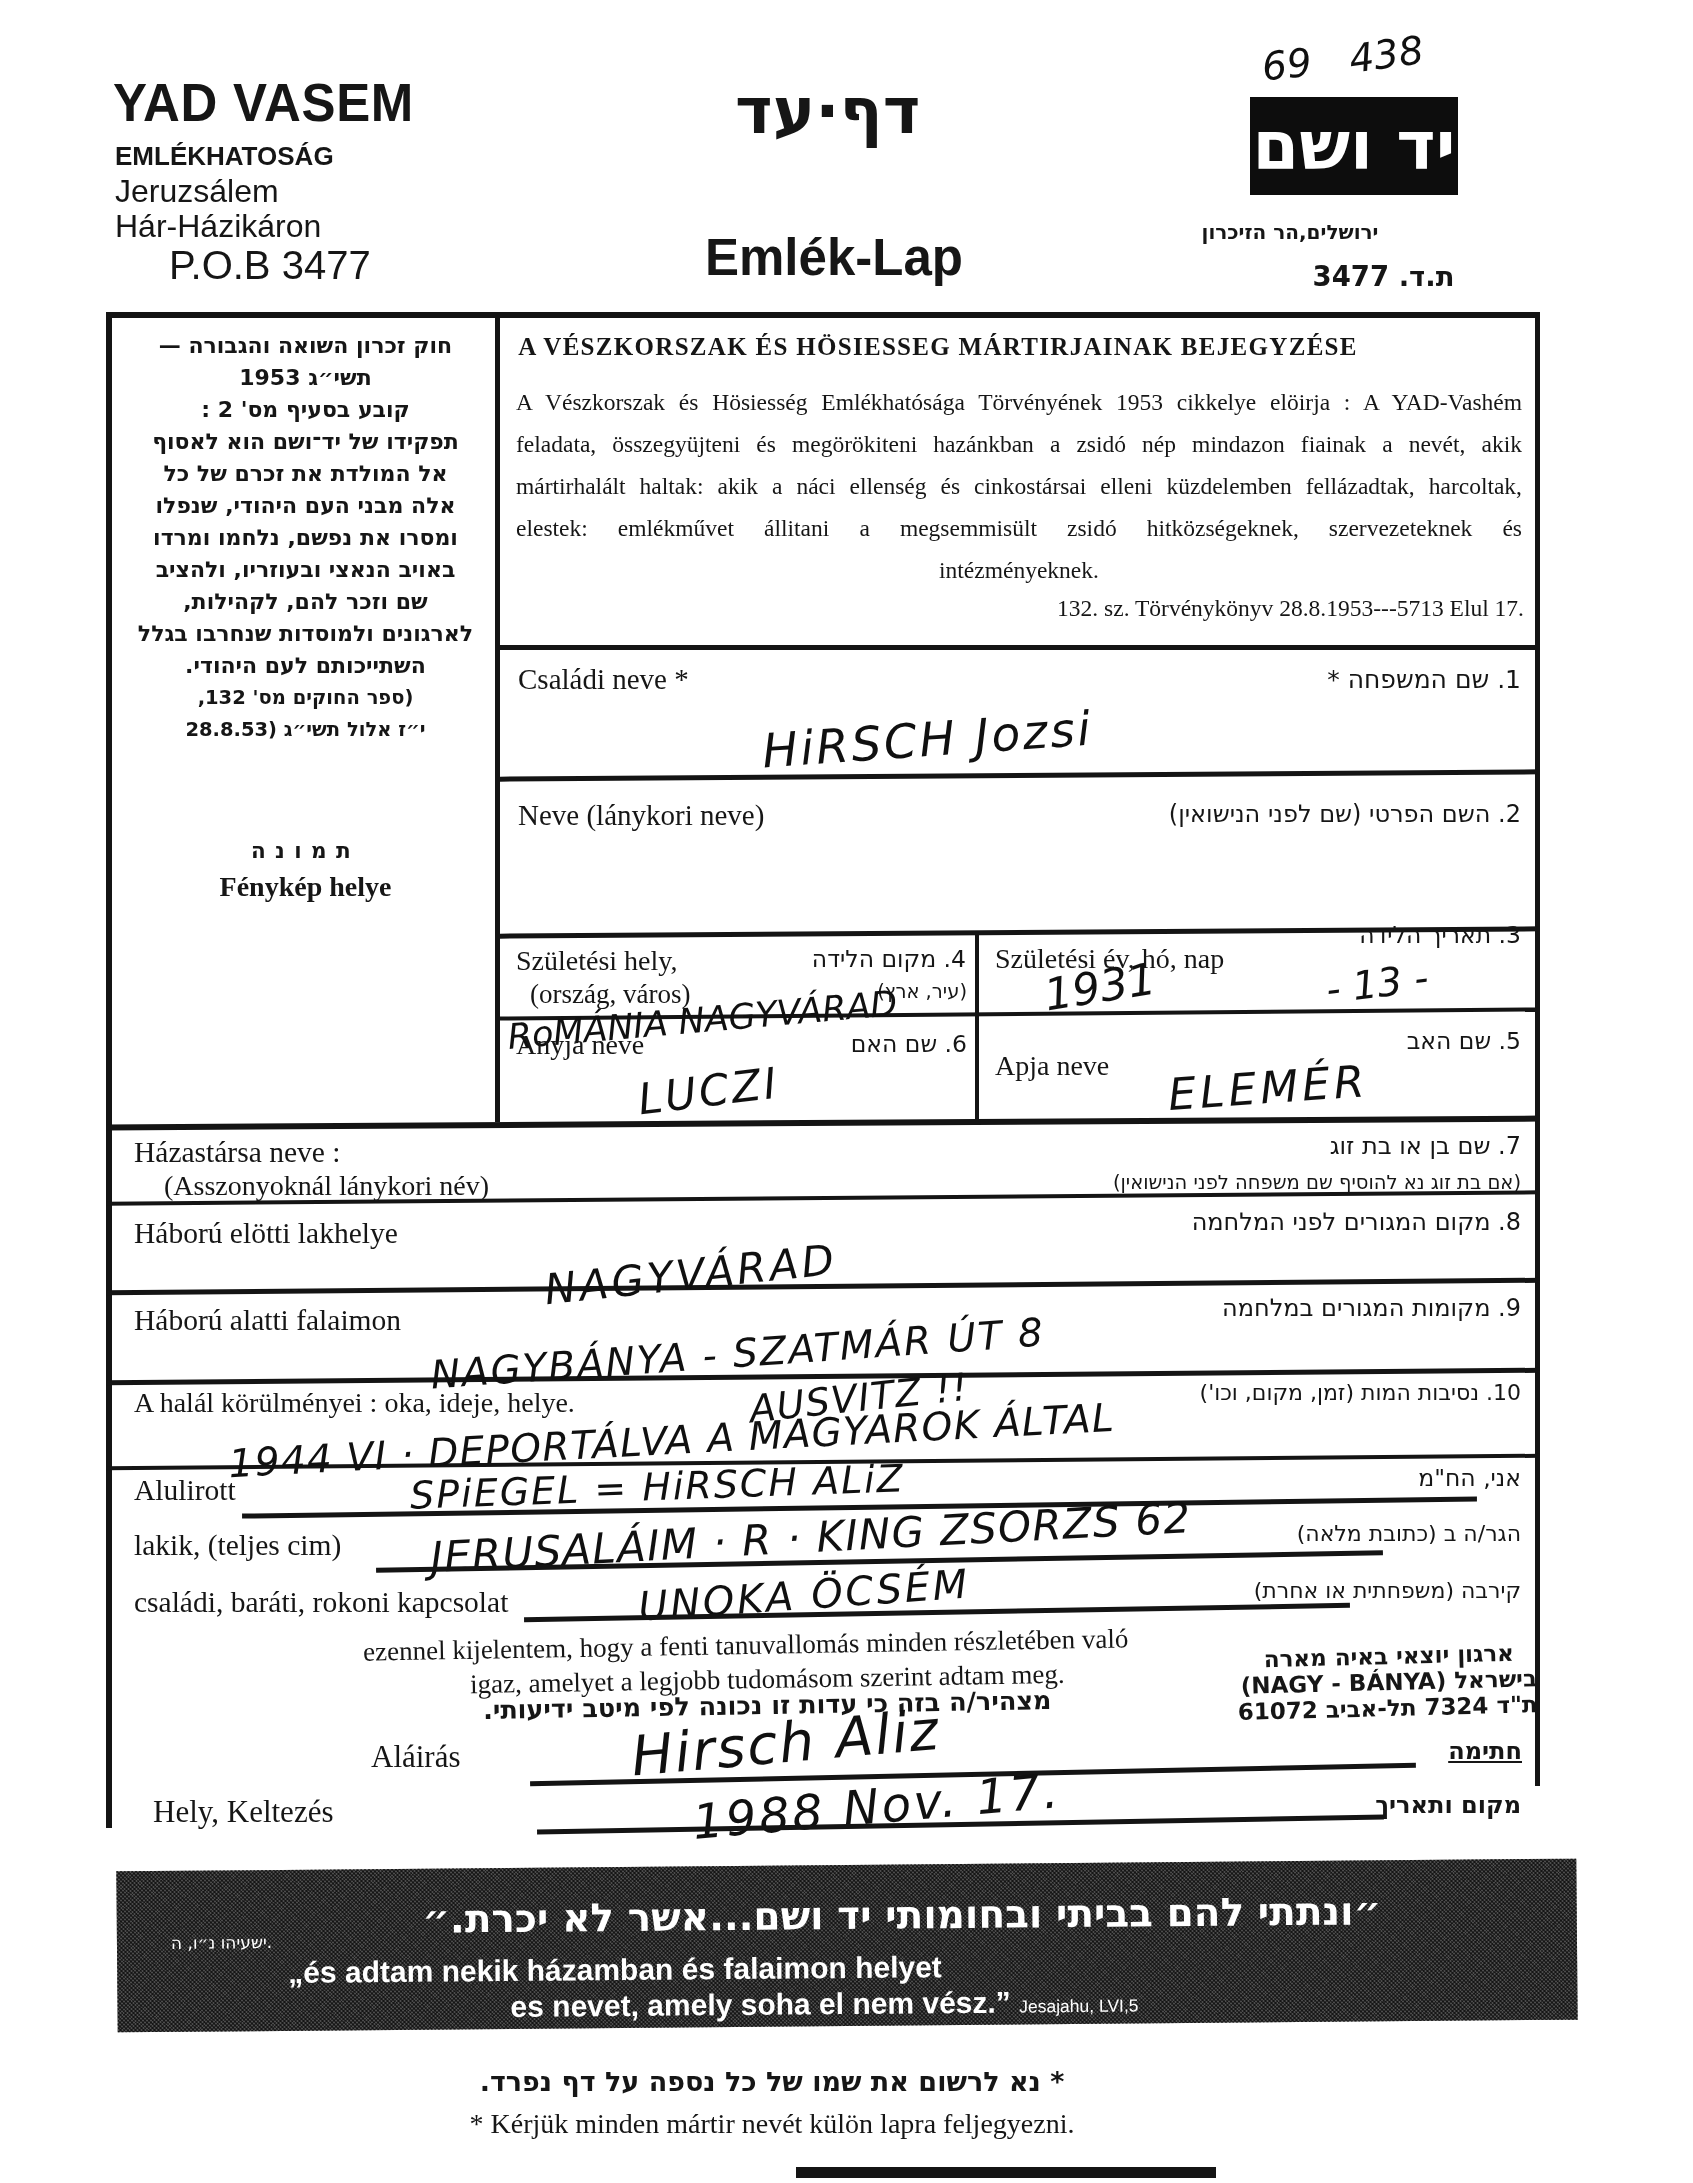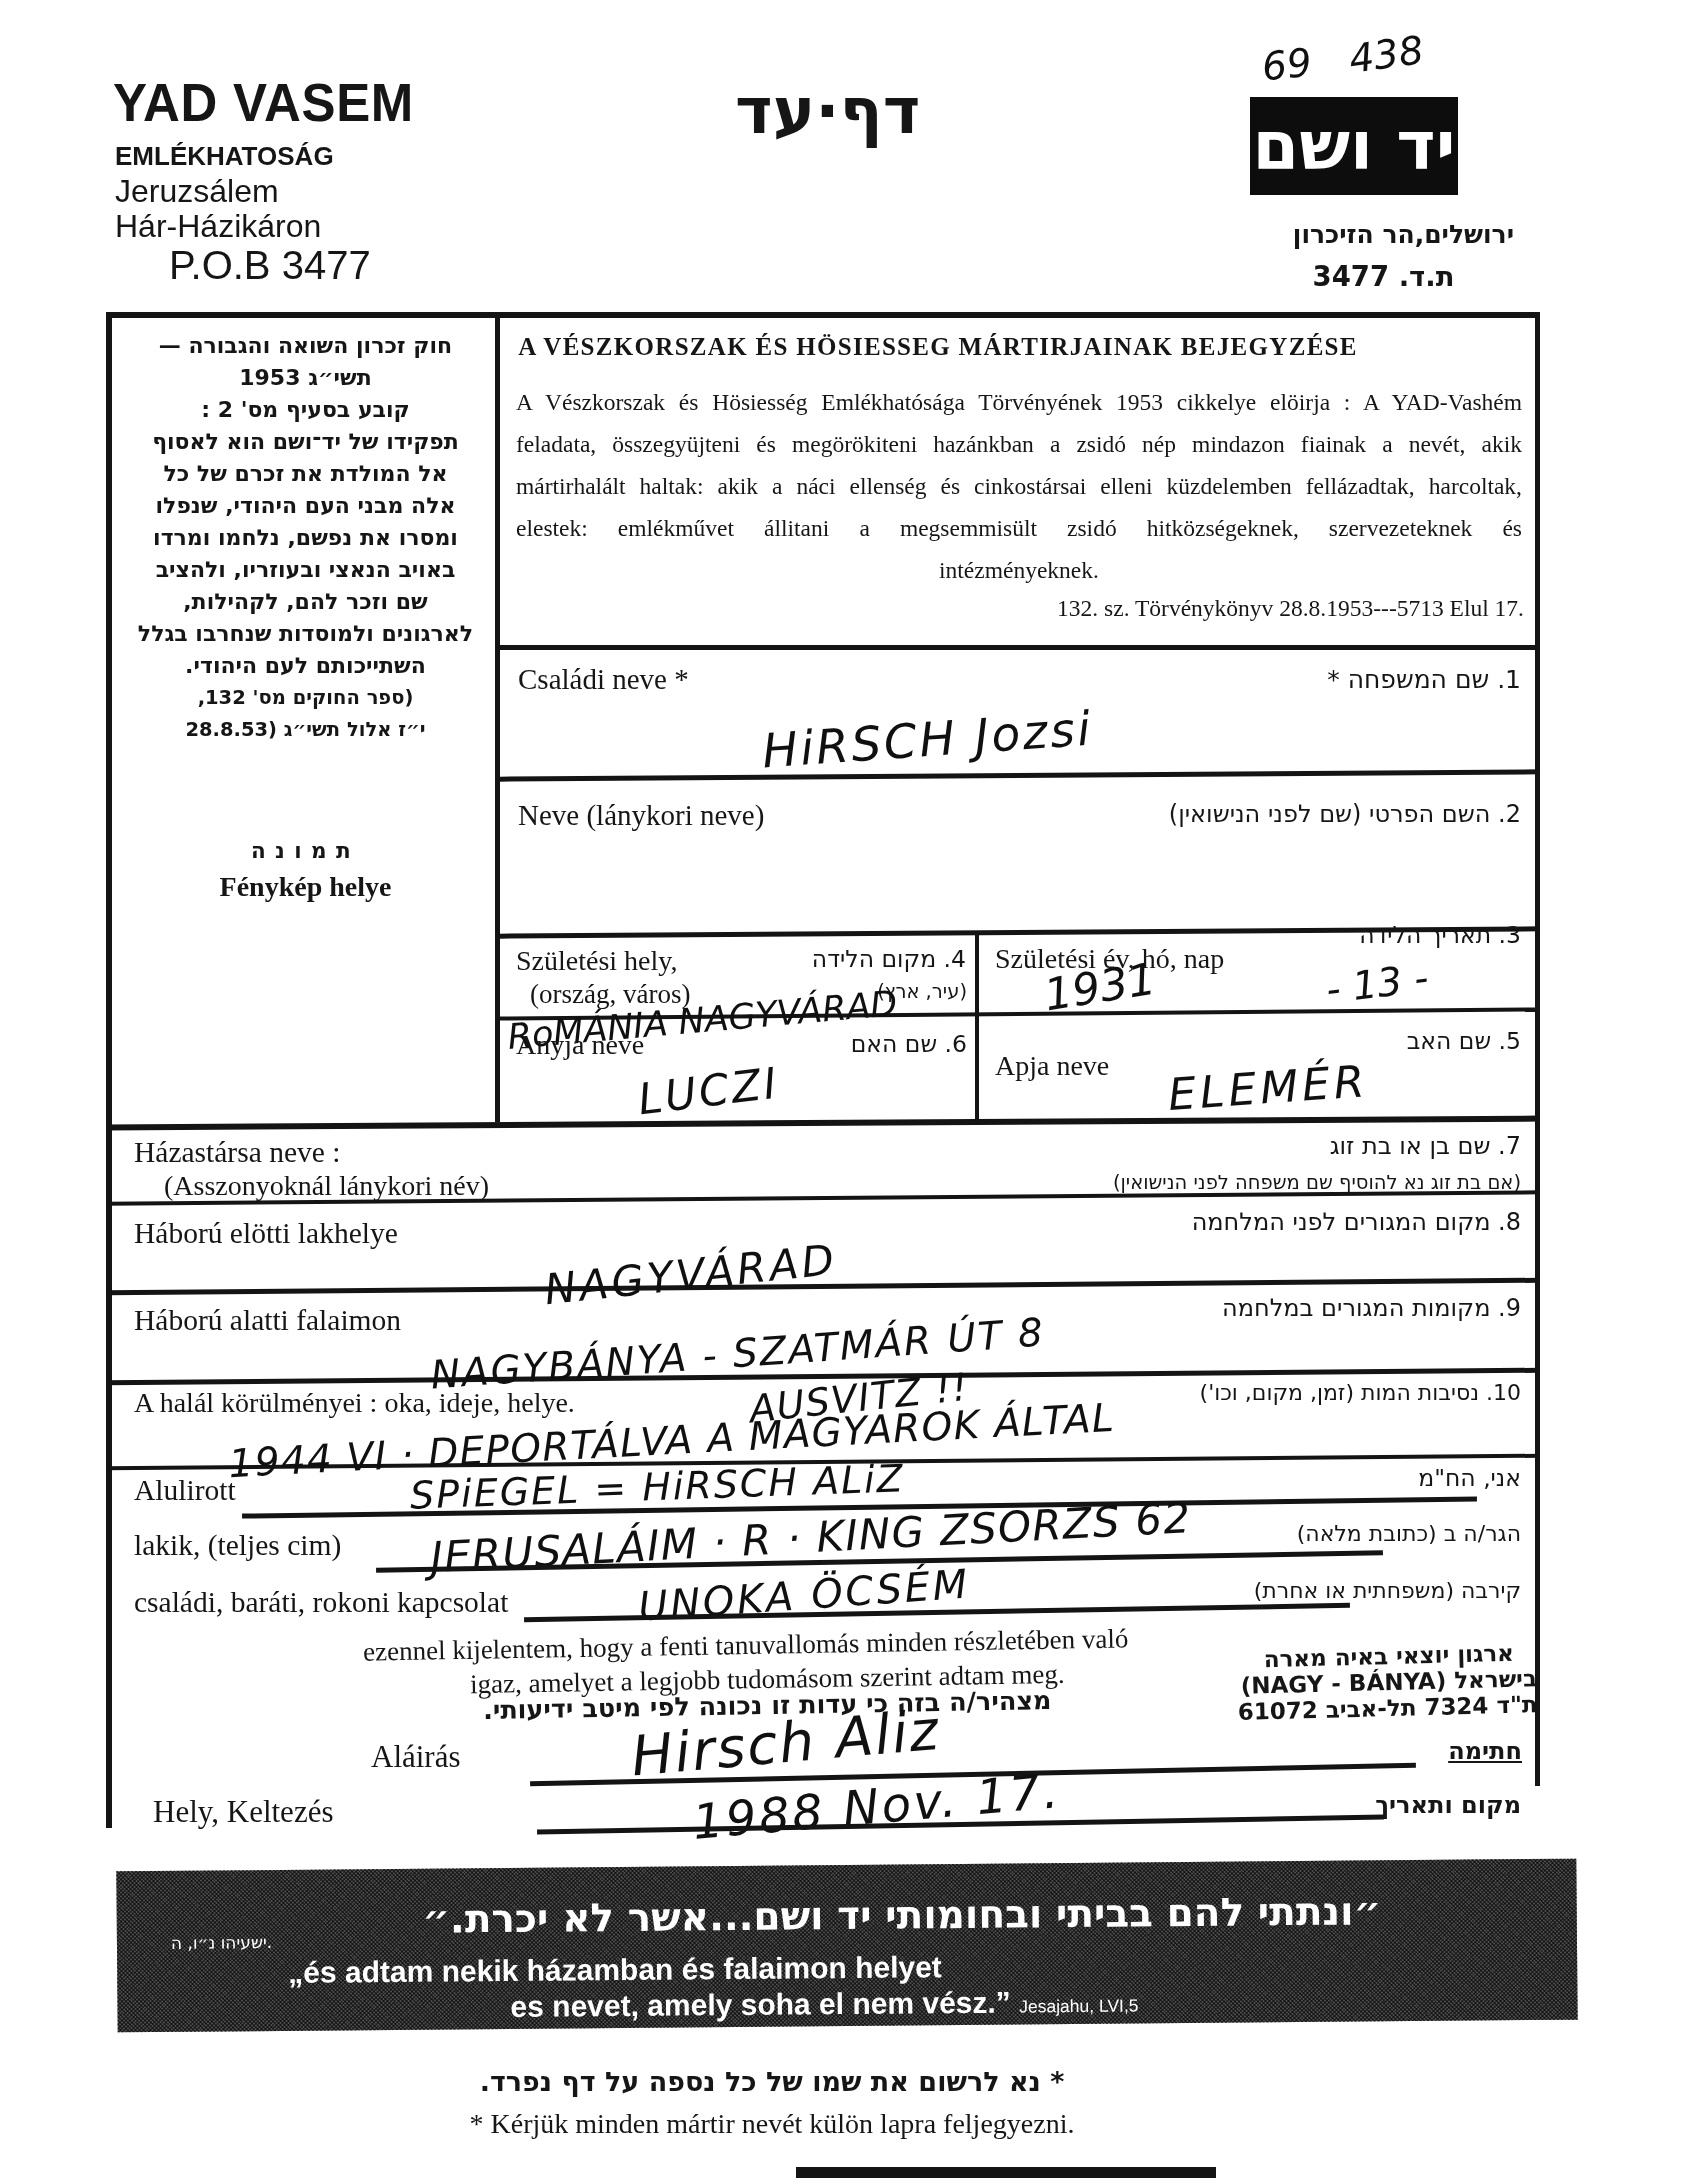--- a/index.html
+++ b/index.html
@@ -24,28 +24,29 @@
 
 <div id="page">
 
   <div class="abs sans nw" style="left:113px;top:73px;font-size:51px;font-weight:bold;letter-spacing:0.7px;transform:scaleY(1.05);">YAD VASEM</div>
   <div class="abs sans nw" style="left:115px;top:141px;font-size:26px;font-weight:bold;">EMLÉKHATOSÁG</div>
   <div class="abs sans nw" style="left:115px;top:173px;font-size:32px;">Jeruzsálem</div>
   <div class="abs sans nw" style="left:115px;top:208px;font-size:32px;">Hár-Házikáron</div>
   <div class="abs sans nw" style="left:125px;top:243px;font-size:40px;margin-left:44px;">P.O.B 3477</div>
 
   <div class="abs heb nw" style="left:735px;top:74px;width:175px;text-align:center;font-size:64px;font-weight:bold;">דף·עד</div>
+  <div class="abs sans nw" style="left:705px;top:228px;font-size:51px;font-weight:bold;letter-spacing:0px;">Emlék-Lap</div>
 
   <div class="abs hand" style="left:1262px;top:42px;font-size:39px;transform:rotate(-6deg);">69</div>
   <div class="abs hand" style="left:1349px;top:32px;font-size:39px;transform:rotate(-8deg);">438</div>
 
   <div class="abs" style="left:1250px;top:97px;width:208px;height:98px;background:#0d0d0d;">
     <div class="heb nw" style="color:#ffffff;font-size:67px;font-weight:bold;text-align:center;line-height:98px;">יד ושם</div>
   </div>
-  <div class="abs heb rtl nw" style="left:1298px;top:220px;width:216px;text-align:center;font-size:25px;font-weight:bold;">ירושלים,הר הזיכרון</div>
+  <div class="abs heb rtl nw" style="left:1182px;top:220px;width:216px;text-align:center;font-size:20px;font-weight:bold;">ירושלים,הר הזיכרון</div>
   <div class="abs heb rtl nw" style="left:1309px;top:260px;width:149px;text-align:center;font-size:27.5px;font-weight:bold;">ת.ד. 3477</div>
 
   <div class="line" style="left:106px;top:312px;width:1434px;height:6px;"></div>
   <div class="line" style="left:106px;top:312px;width:6px;height:1516px;"></div>
   <div class="line" style="left:1535px;top:312px;width:5.4px;height:1474px;"></div>
   <div class="line" style="left:495px;top:312px;width:4.7px;height:810px;"></div>
 
   <div class="abs heb rtl" style="left:124px;top:330px;width:363px;font-size:22px;font-weight:bold;line-height:32px;text-align:center;">
     <div>חוק זכרון השואה והגבורה —</div>
     <div>תשי״ג 1953</div>

